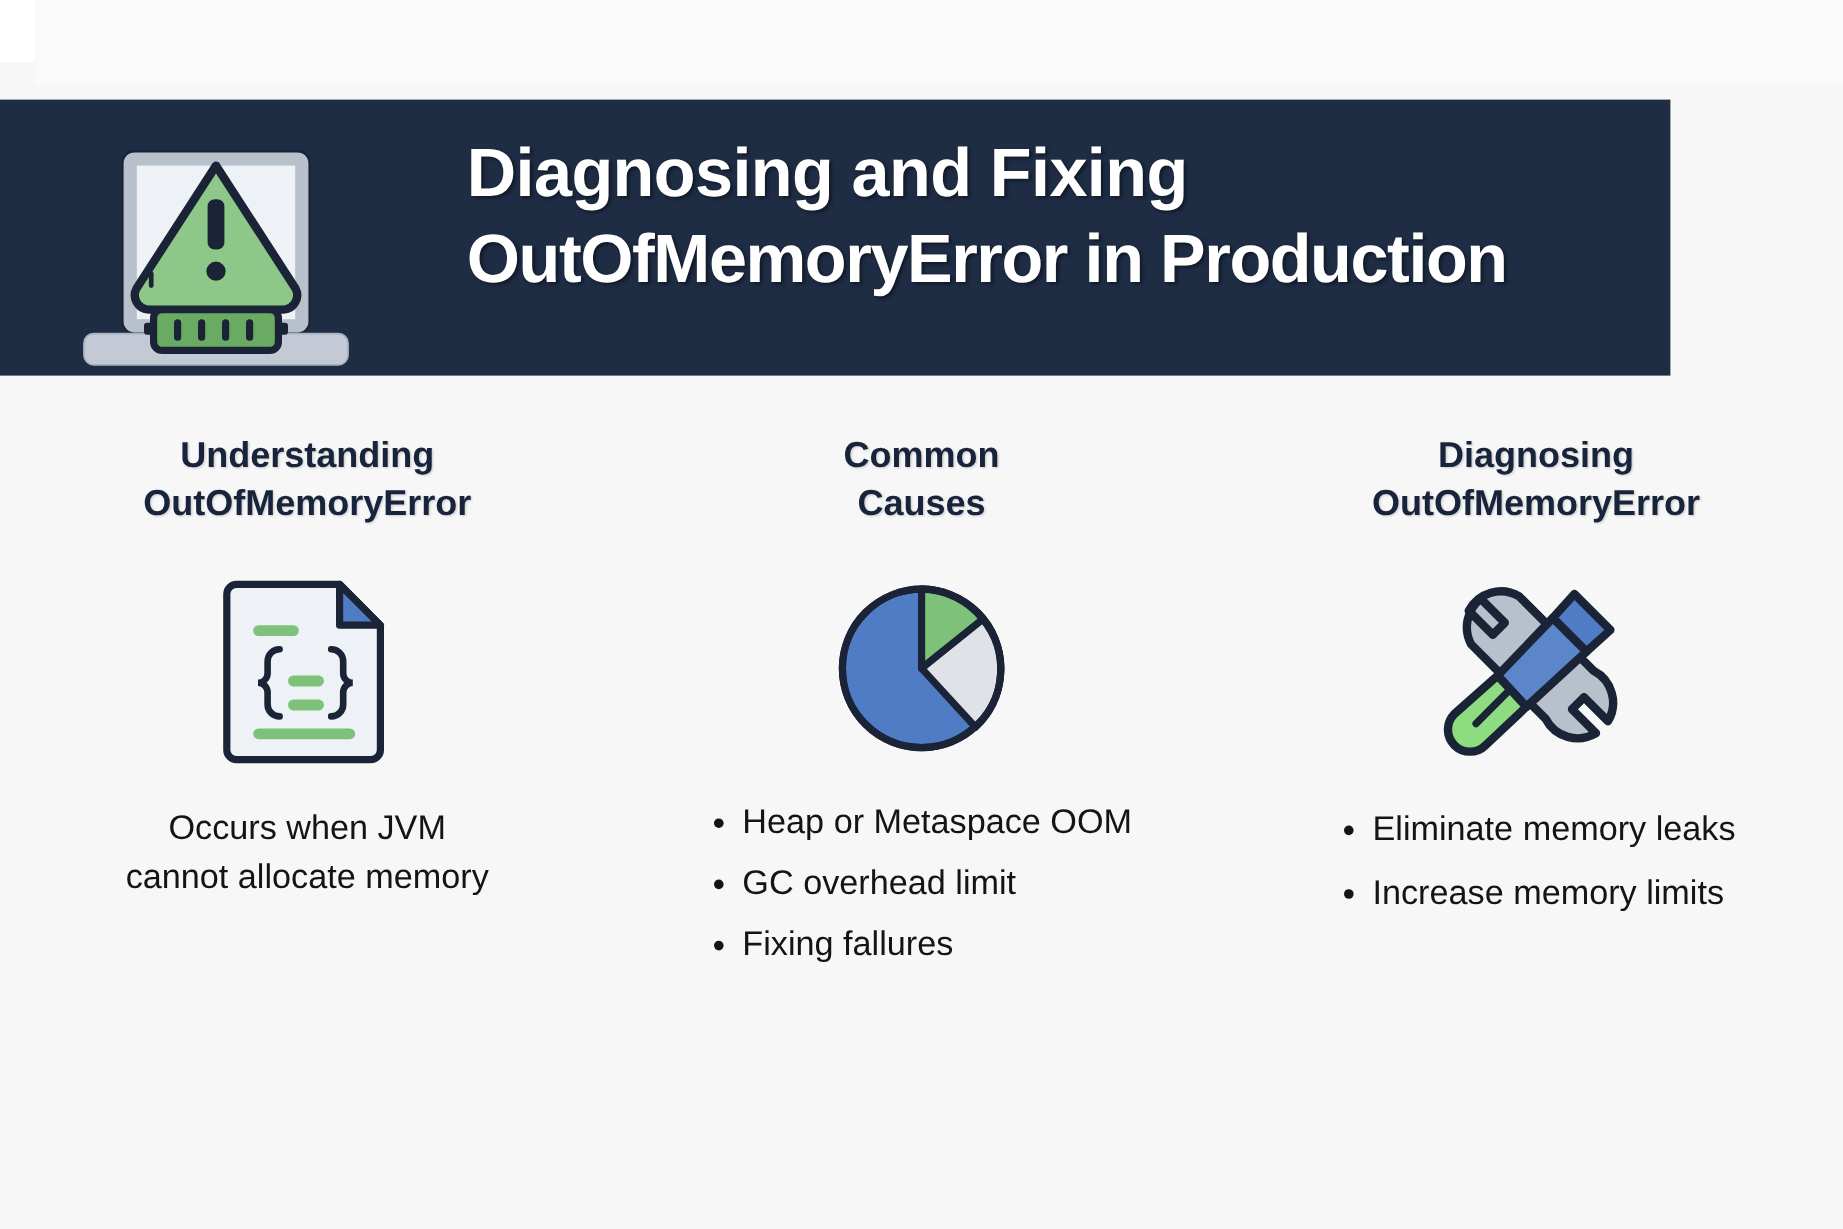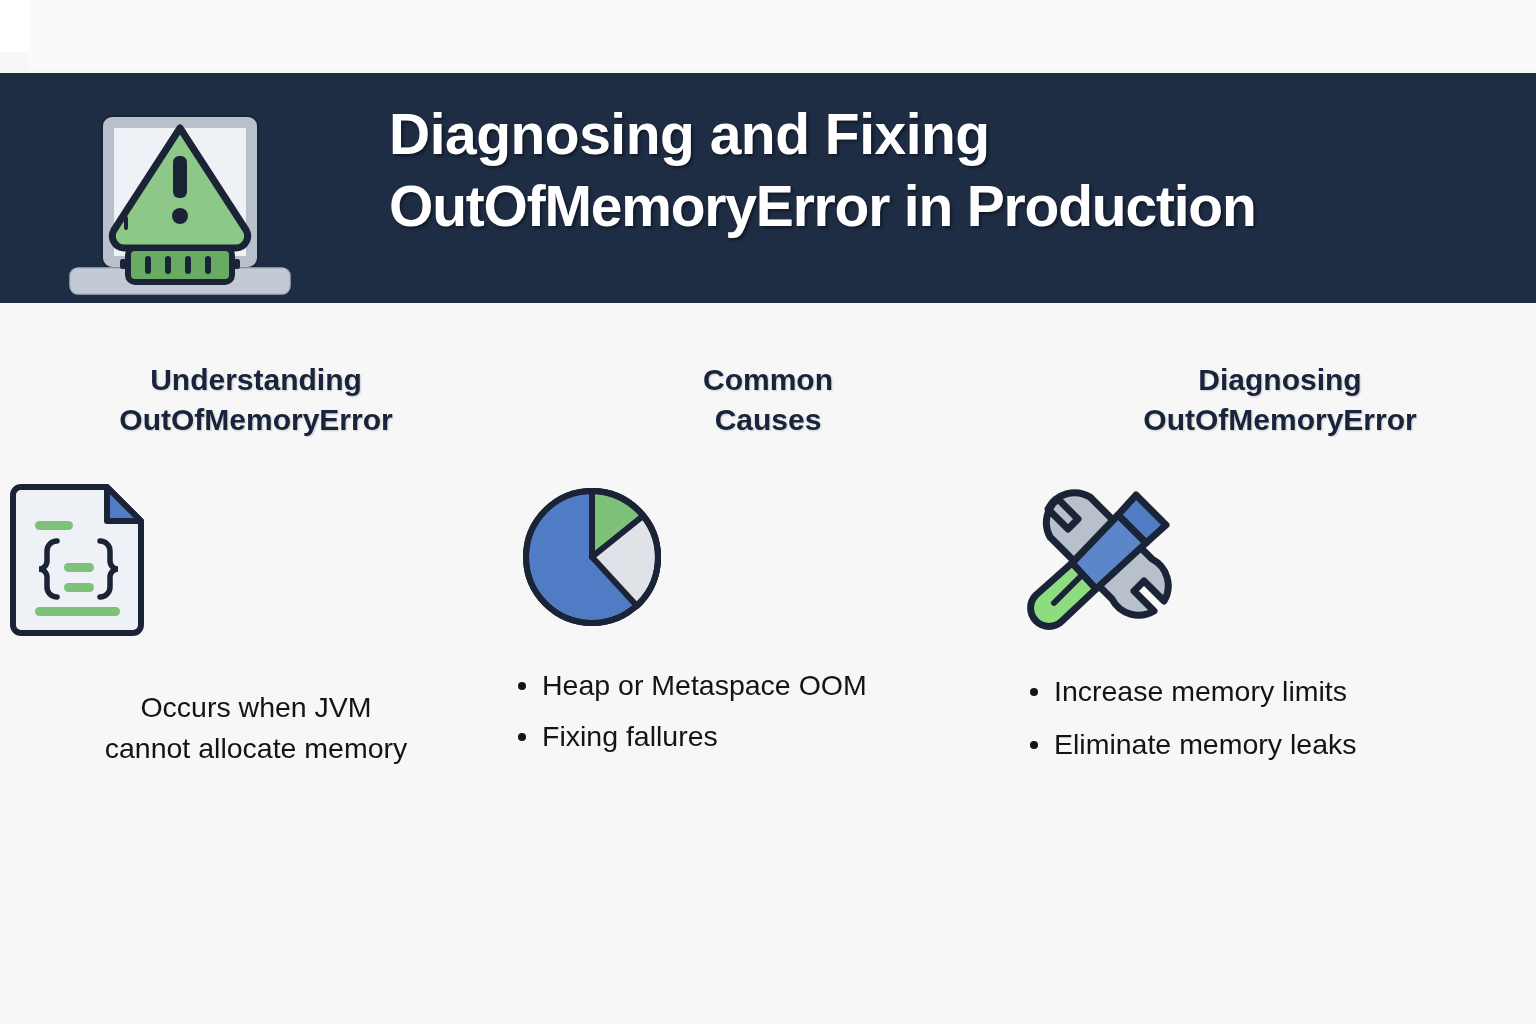--- a/index.html
+++ b/index.html
@@ -10,21 +10,21 @@
     position:relative;
   }
   .page{position:absolute;inset:0;background:#f7f7f7;}
 
   
   .corner-patch{position:absolute;left:0;top:0;width:29px;height:52px;background:#ffffff;}
   .top-strip{position:absolute;left:29px;top:0;right:0;height:70px;background:#fafafa;}
 
   
   .header-band{
-    position:absolute;left:0;top:73px;width:1536px;height:230px;
+    position:absolute;left:0;top:83px;width:1392px;height:230px;
     background:#1e2c44;
   }
   .header-inner{position:absolute;inset:0;}
 
   
   .laptop-icon{position:absolute;left:60px;top:25px;width:240px;height:215px;}
 
   .header-title{
     position:absolute;left:389px;top:26px;width:1100px;
     color:#ffffff;font-weight:bold;font-size:57px;line-height:1.26;
@@ -32,39 +32,39 @@
     text-shadow:2px 2px 3px rgba(0,0,0,0.45);
     white-space:nowrap;
   }
   .header-title .line2{letter-spacing:-1.2px;}
 
   
   .columns{
     position:absolute;left:0;top:330px;width:1536px;height:560px;
     display:flex;
   }
-  .col{position:relative;flex:1 1 0;display:flex;flex-direction:column;}
+  .col{position:relative;flex:1 1 0;display:flex;flex-direction:column;align-items:center;}
   .col-head{
     color:#18243b;font-weight:bold;font-size:30px;line-height:1.32;
     text-align:center;margin-top:30px;
     text-shadow:1px 1px 2px rgba(0,0,0,0.18);
     white-space:pre-line;
   }
   .col-icon{margin-top:38px;width:160px;height:160px;display:flex;align-items:center;justify-content:center;}
   .col-body{margin-top:32px;color:#141414;font-size:28.5px;line-height:1.44;}
   .col-body.centered{text-align:center;white-space:pre-line;}
   .bullets{list-style:none;margin:0;padding:0;text-align:left;}
   .bullets li{position:relative;padding-left:30px;margin-bottom:10px;white-space:nowrap;}
   .bullets li::before{
     content:"";position:absolute;left:6px;top:17px;
     width:8px;height:8px;border-radius:50%;background:#141414;
   }
   
   .col-1 .col-icon{margin-top:40px;}
-  .col-1 .col-body{margin-top:48px;}
+  .col-1 .col-body{margin-top:31px;}
   .col-2 .col-head{margin-top:30px;}
   .col-2 .col-body{margin-top:28px;margin-right:4px;}
   .col-3 .col-body{margin-top:34px;}
   .col-3 .bullets li{margin-bottom:12px;}
 </style>
 </head>
 <body>
 
 <div class="page">
 
@@ -145,20 +145,21 @@
           <path d="M75 75 L75 9 A66 66 0 0 1 126 34 Z" fill="#7ec27a" stroke="#1b2437" stroke-width="6" stroke-linejoin="round"></path>
 
           <path d="M75 75 L126 34 A66 66 0 0 1 120 124 Z" fill="#dfe3e8" stroke="#1b2437" stroke-width="6" stroke-linejoin="round"></path>
           <circle cx="75" cy="75" r="66" fill="none" stroke="#1b2437" stroke-width="6"></circle>
         </svg>
       </div>
 
       <div class="col-body">
         <ul class="bullets">
           <li>Heap or Metaspace OOM</li>
+          <li>GC overhead limit</li>
           <li>Fixing fallures</li>
         </ul>
       </div>
     </div>
 
     <div class="col col-3">
       <div class="col-head">Diagnosing
 OutOfMemoryError</div>
 
       <div class="col-icon">
@@ -174,20 +175,20 @@
             <path d="M112 18 L142 48 L122 66 L94 38 Z" fill="#4f7cc4"></path>
             <path d="M94 38 L122 66 L72 112 L48 86 Z" fill="#5b86c9"></path>
             <path d="M48 86 L72 112 L38 144 a18 18 0 0 1 -26 -26 Z" fill="#8ddc7f"></path>
             <path d="M30 126 L56 100" stroke="#1b2437" stroke-width="6" fill="none"></path>
           </g>
         </svg>
       </div>
 
       <div class="col-body">
         <ul class="bullets">
+          <li>Eliminate memory leaks</li>
           <li>Increase memory limits</li>
-          <li>Eliminate memory leaks</li>
         </ul>
       </div>
     </div>
 
   </div>
 </div>
 
 </body></html>

